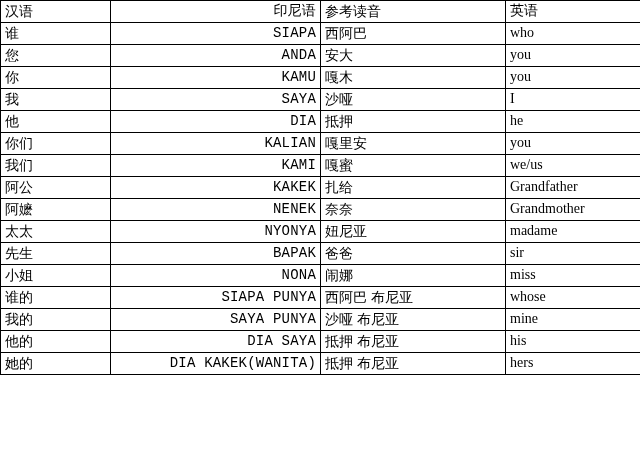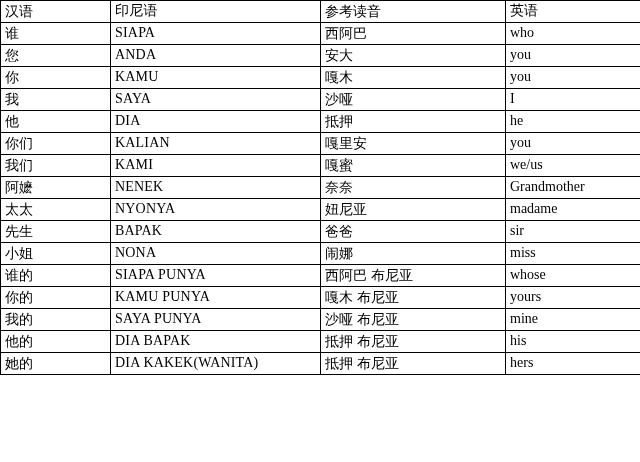--- a/index.html
+++ b/index.html
@@ -26,21 +26,21 @@
     padding: 2px 4px 3px 4px;
     vertical-align: middle;
     white-space: nowrap;
     overflow: hidden;
   }
   col.c0 { width: 110px; }
   col.c1 { width: 210px; }
   col.c2 { width: 185px; }
   col.c3 { width: 135px; }
   td.col-hanzi  { font-family: "DejaVu Sans", "Liberation Sans", sans-serif; font-size: 13px; }
-  td.col-indo   { font-family: Liberation Serif, serif; font-size: 14px; letter-spacing: 0.2px; }
+  td.col-indo   { font-family: Liberation Mono, monospace; font-size: 14px; letter-spacing: 0.2px; text-align: right; }
   td.col-pinyin { font-family: Liberation Sans, sans-serif; font-size: 13px; }
   td.col-eng    { font-family: "Liberation Serif", "DejaVu Serif", serif; font-size: 14px; }
 </style>
 </head>
 <body>
 
 <table class="vocab-table">
   <colgroup>
     <col class="c0">
       <col class="c1">
@@ -91,20 +91,26 @@
       <td class="col-pinyin">嘎里安</td>
       <td class="col-eng">you</td>
     </tr>
     <tr>
       <td class="col-hanzi">我们</td>
       <td class="col-indo">KAMI</td>
       <td class="col-pinyin">嘎蜜</td>
       <td class="col-eng">we/us</td>
     </tr>
     <tr>
+      <td class="col-hanzi">阿公</td>
+      <td class="col-indo">KAKEK</td>
+      <td class="col-pinyin">扎给</td>
+      <td class="col-eng">Grandfather</td>
+    </tr>
+    <tr>
       <td class="col-hanzi">阿嬷</td>
       <td class="col-indo">NENEK</td>
       <td class="col-pinyin">奈奈</td>
       <td class="col-eng">Grandmother</td>
     </tr>
     <tr>
       <td class="col-hanzi">太太</td>
       <td class="col-indo">NYONYA</td>
       <td class="col-pinyin">妞尼亚</td>
       <td class="col-eng">madame</td>
@@ -121,34 +127,28 @@
       <td class="col-pinyin">闹娜</td>
       <td class="col-eng">miss</td>
     </tr>
     <tr>
       <td class="col-hanzi">谁的</td>
       <td class="col-indo">SIAPA  PUNYA</td>
       <td class="col-pinyin">西阿巴  布尼亚</td>
       <td class="col-eng">whose</td>
     </tr>
     <tr>
-      <td class="col-hanzi">你的</td>
-      <td class="col-indo">KAMU  PUNYA</td>
-      <td class="col-pinyin">嘎木  布尼亚</td>
-      <td class="col-eng">yours</td>
-    </tr>
-    <tr>
       <td class="col-hanzi">我的</td>
       <td class="col-indo">SAYA  PUNYA</td>
       <td class="col-pinyin">沙哑  布尼亚</td>
       <td class="col-eng">mine</td>
     </tr>
     <tr>
       <td class="col-hanzi">他的</td>
-      <td class="col-indo">DIA  BAPAK</td>
+      <td class="col-indo">DIA  SAYA</td>
       <td class="col-pinyin">抵押  布尼亚</td>
       <td class="col-eng">his</td>
     </tr>
     <tr>
       <td class="col-hanzi">她的</td>
       <td class="col-indo">DIA  KAKEK(WANITA)</td>
       <td class="col-pinyin">抵押  布尼亚</td>
       <td class="col-eng">hers</td>
     </tr>
   </tbody>

